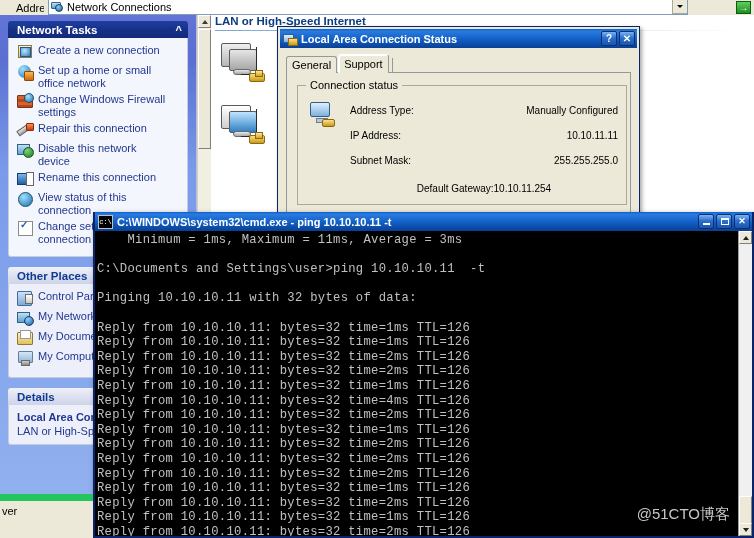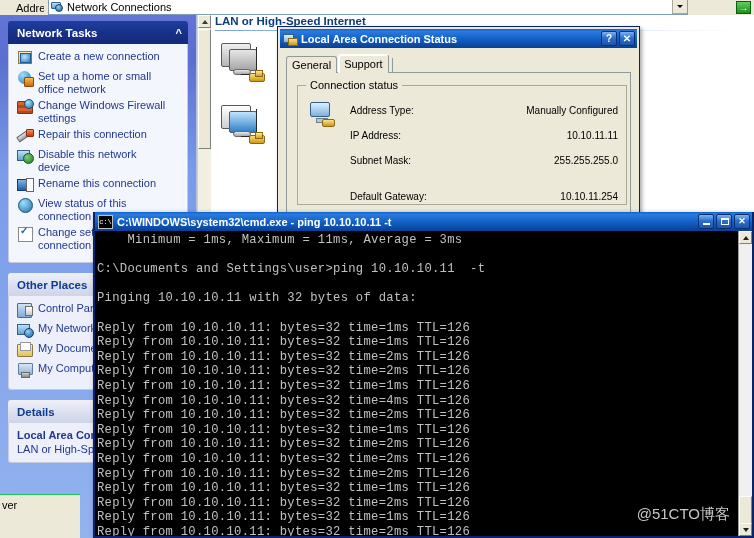--- a/index.html
+++ b/index.html
@@ -62,21 +62,21 @@
   }
   
   .task-pane {
     position:absolute; left:0; top:0; width:196px; height:523px;
     background: linear-gradient(180deg,#6375d6 0%,#5a6fd0 8%, #7a9bea 30%, #93b3ef 100%);
     background-color:#7d9ce8;
     padding: 6px 8px 0 8px;
   }
   .panel { width:180px; margin-bottom: 10px; }
   .panel-head {
-    height:23px; display:flex; align-items:center; justify-content:space-between;
+    height:17px; display:flex; align-items:center; justify-content:space-between;
     padding: 0 6px 0 9px;
     border-top-left-radius:3px; border-top-right-radius:3px;
     color:#fff; font-weight:bold; font-size:11.5px;
   }
   .panel-head.blue { background: linear-gradient(180deg,#1e3fa0 0%, #173188 50%, #13297a 100%); }
   .panel-head.grey { background: linear-gradient(180deg,#f0f1f8 0%, #dcdff0 55%, #cfd4e8 100%); color:#0f3c91; }
   .chev { font-size:11px; font-weight:bold; }
   .chev.dark { color:#fff; }
   .chev.light { color:#3a63c0; }
   .panel-body {
@@ -331,22 +331,22 @@
 
   .watermark {
     position:absolute; right:22px; bottom:12px;
     color:#d8d8d8; font-size:15px;
     font-family:"Liberation Sans", sans-serif;
     opacity:.92; white-space:nowrap;
   }
 
   
   .bottom-sliver {
-    position:absolute; left:0; bottom:0; width:80px; height:44px;
-    background:#ece9d8; border-top:1px solid #22c55e;
+    position:absolute; left:0; bottom:0; width:93px; height:44px;
+    background:#ece9d8; border-top:7px solid #22c55e;
     font-size:11px; color:#000; padding:4px 0 0 2px; overflow:hidden;
   }
 </style>
 </head>
 <body>
 <div id="root">
 
 <div class="addr-strip">
   <span class="addr-label">Address</span>
   <div class="addr-box">
@@ -505,21 +505,21 @@
           <span class="v">Manually Configured</span>
         </div>
         <div class="row" style="top:41px;">
           <span class="k">IP Address:</span>
           <span class="v">10.10.11.11</span>
         </div>
         <div class="row" style="top:66px;">
           <span class="k">Subnet Mask:</span>
           <span class="v">255.255.255.0</span>
         </div>
-        <div class="row" style="top:102px;">
+        <div class="row" style="top:94px;justify-content:center;">
           <span class="k">Default Gateway:</span>
           <span class="v">10.10.11.254</span>
         </div>
       </div>
     </div>
   </div>
 </div>
 
 <div class="cmdwin">
   <div class="cmd-title">

